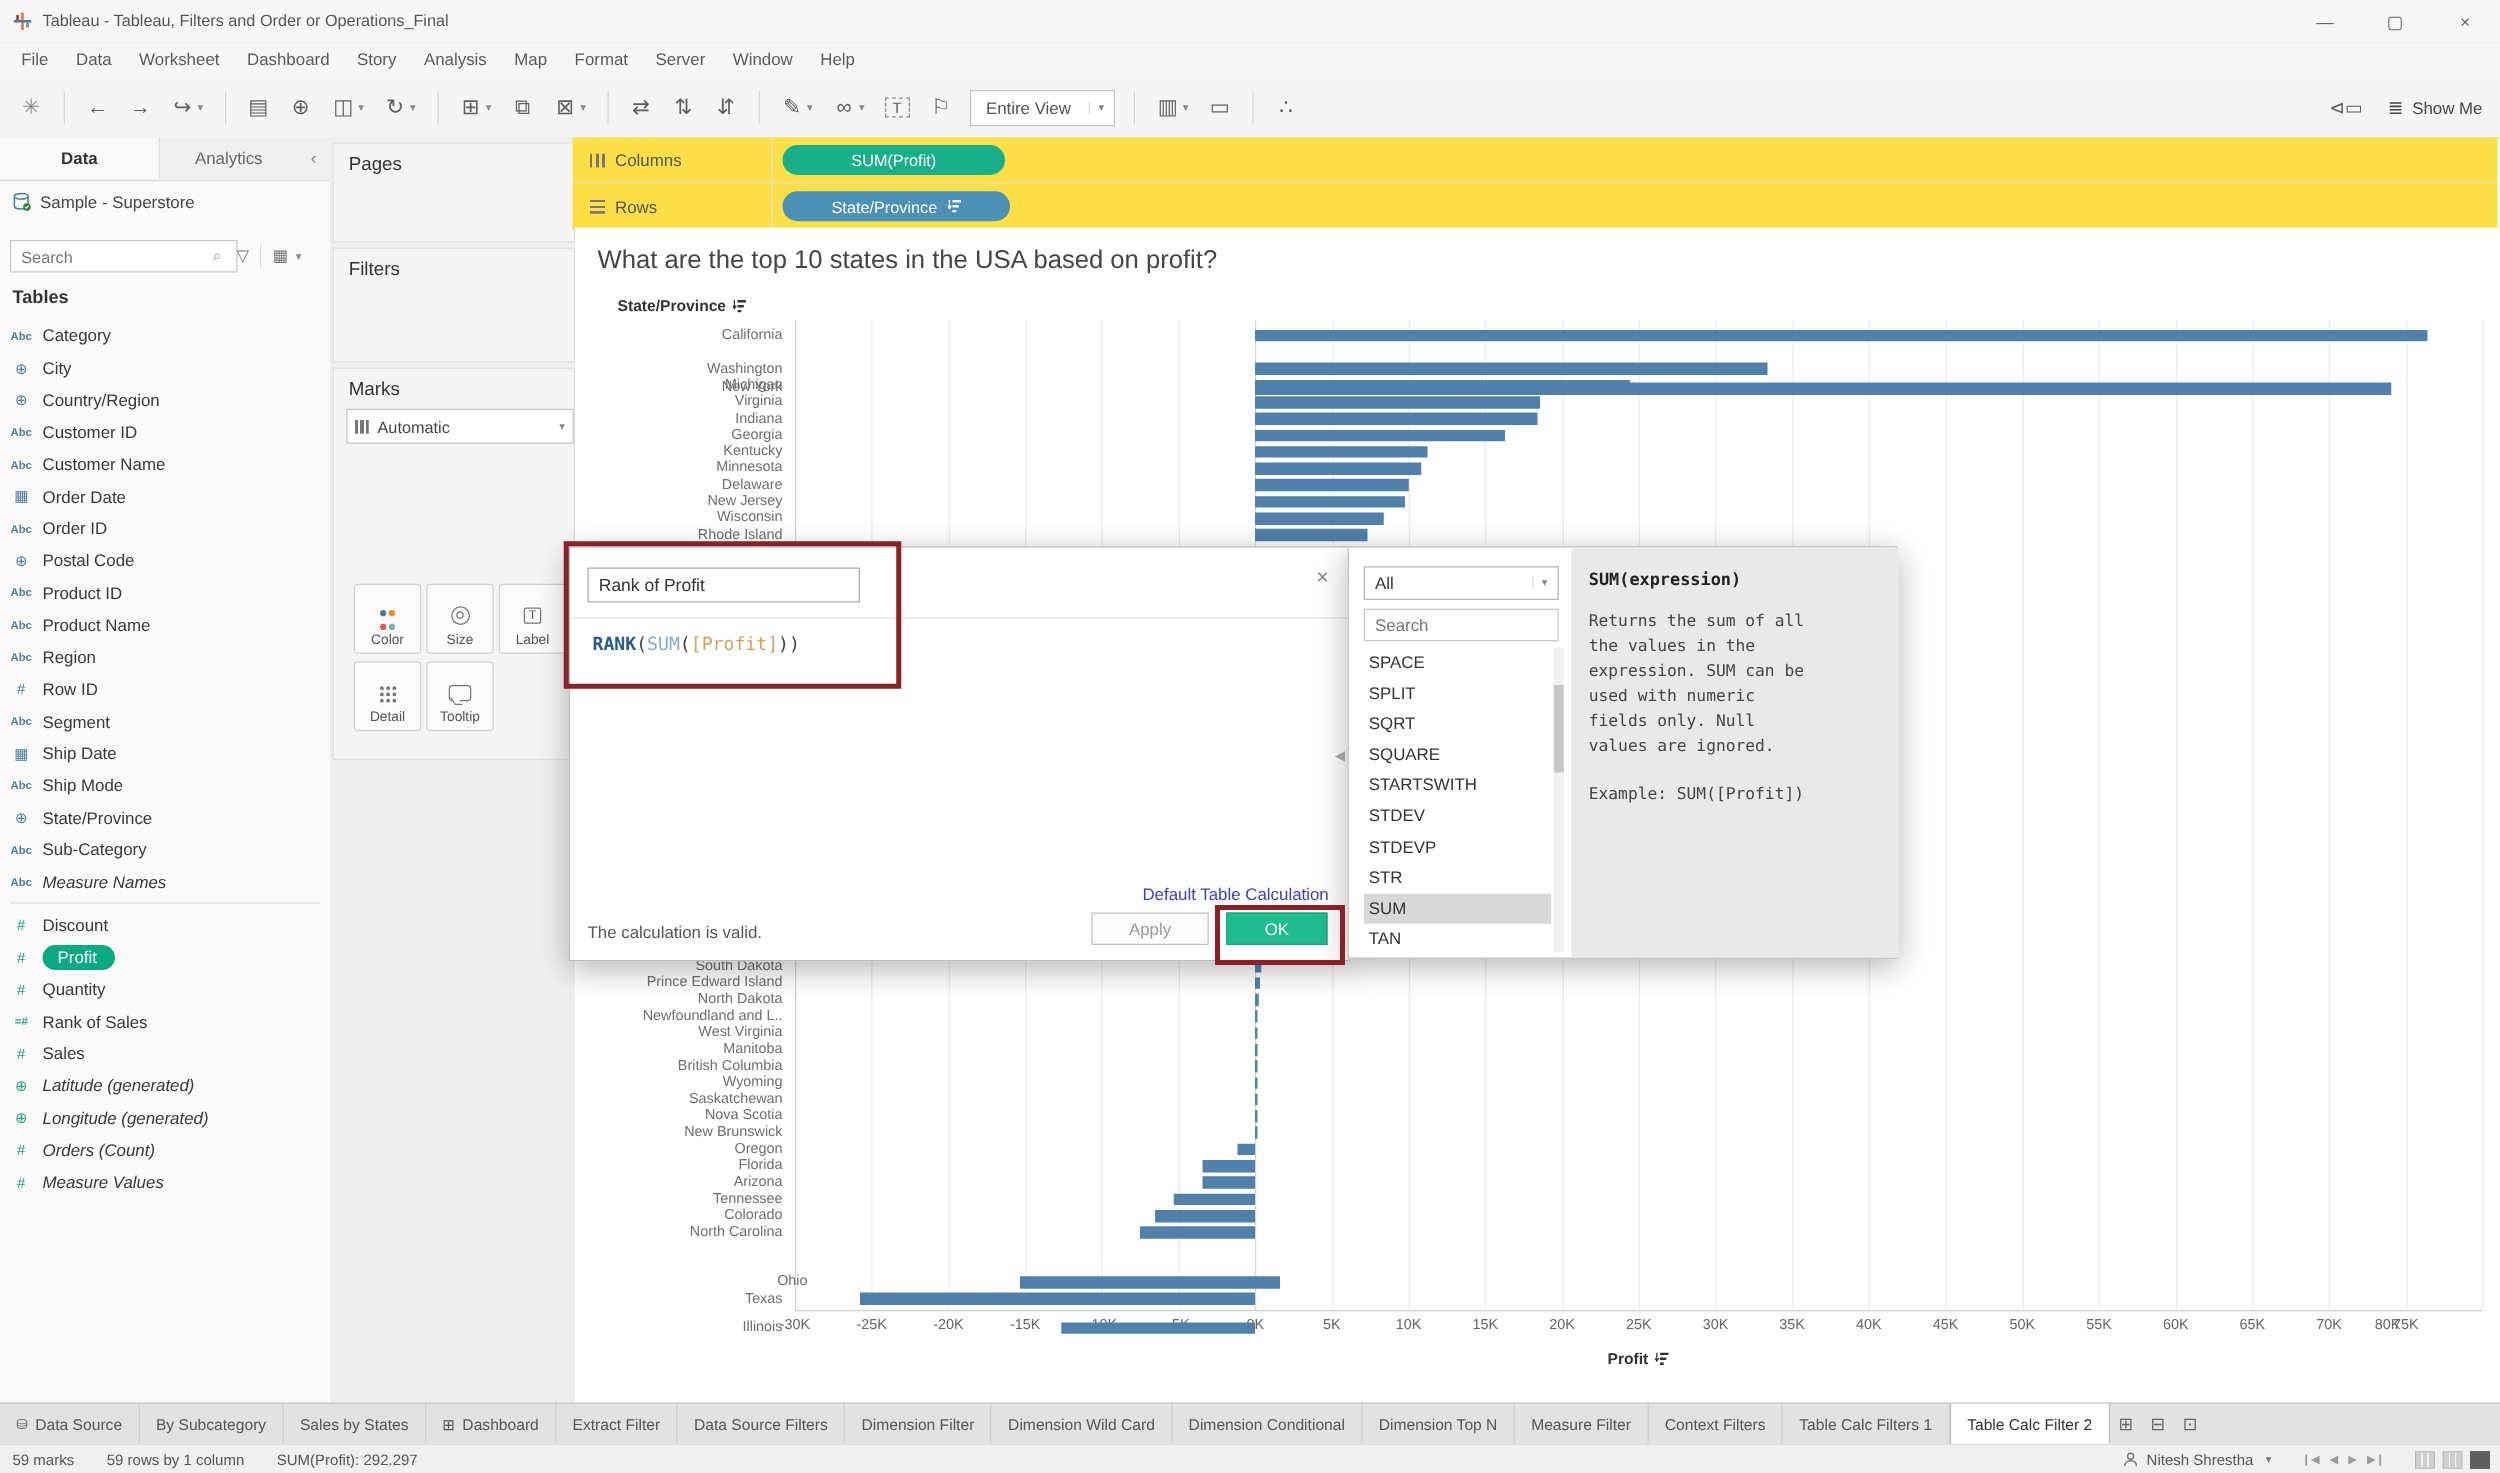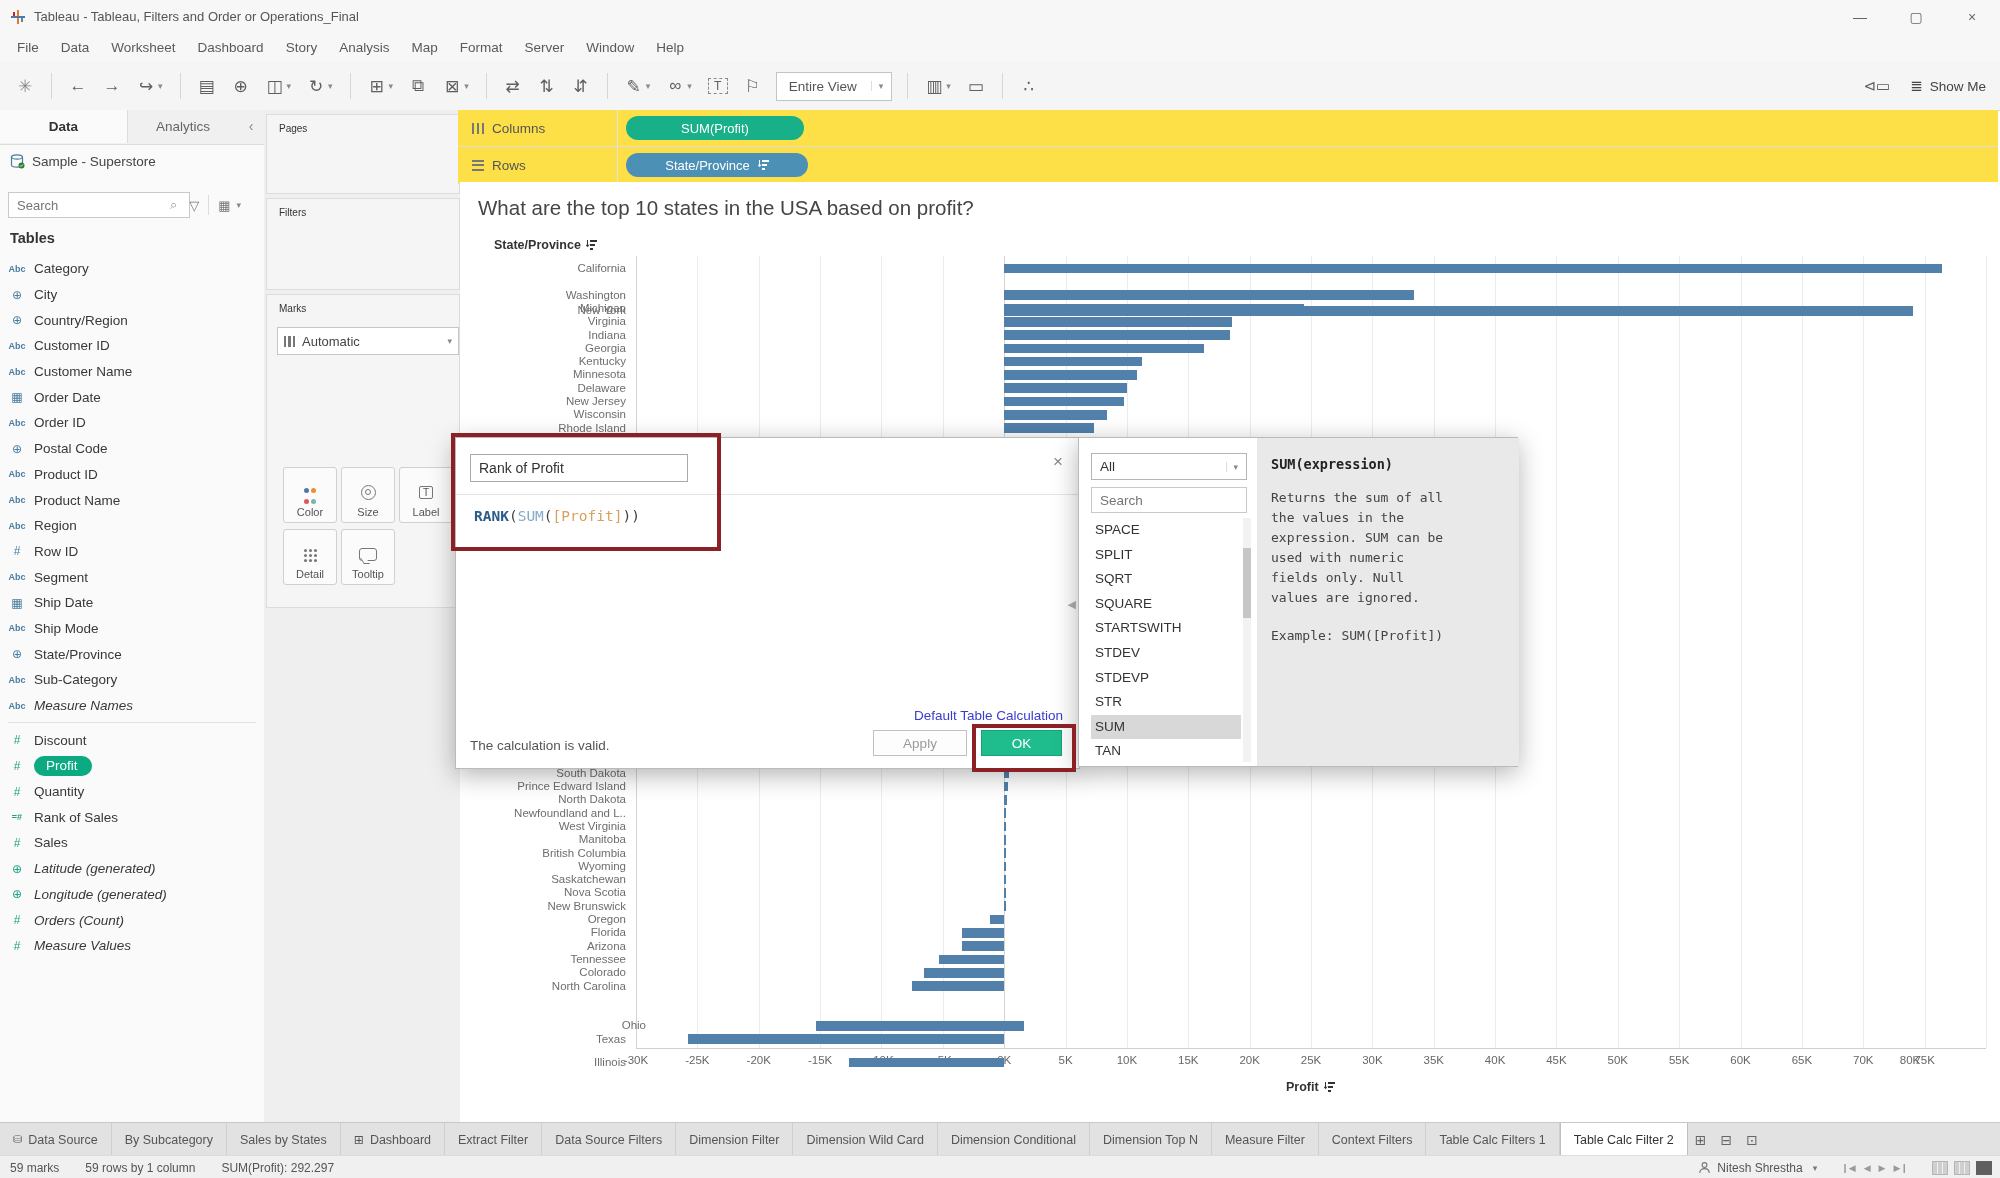--- a/index.html
+++ b/index.html
@@ -49,21 +49,21 @@
   .fi.txt{font-size:9px;font-weight:bold;letter-spacing:0;}
   .fi.dim{color:#4a7c9e;}
   .fi.meas{color:#1fa386;}
   .flabel{font-size:13.5px;color:#383838;white-space:nowrap;}
   .flabel.italic{font-style:italic;}
   .fpill{background:#0baa80;color:#fff;border-radius:10px;padding:2px 14px 3px 12px;font-size:13.5px;}
   .fdiv{height:1px;background:#e0e0e0;margin:4px 8px 4px 8px;}
   
   #cardscol{left:264px;top:110px;width:196px;height:1012px;background:#efefef;border-right:1px solid #d9d9d9;}
   .card{position:absolute;left:2px;width:192px;background:#f5f5f5;border:1px solid #dcdcdc;}
-  .card-label{position:absolute;left:12px;top:8px;font-size:10px;color:#333;}
+  .card-label{position:absolute;left:12px;top:8px;font-size:15px;color:#333;}
   #marks-dropdown{position:absolute;left:10px;top:32px;width:168px;height:26px;border:1px solid #c6c6c6;background:#fff;
                   display:flex;align-items:center;font-size:13px;color:#444;padding:0 6px;}
   #marks-dropdown .bars{width:11px;height:11px;margin-right:7px;background:linear-gradient(90deg,#777 0 2px,transparent 2px 4px,#777 4px 7px,transparent 7px 9px,#777 9px 11px);}
   #marks-dropdown .caret{margin-left:auto;font-size:9px;color:#888;}
   .mark-btn{position:absolute;width:54px;height:56px;background:#fbfbfb;border:1px solid #d0d0d0;border-radius:3px;
             display:flex;flex-direction:column;align-items:center;justify-content:flex-end;padding-bottom:4px;box-sizing:border-box;}
   .mark-btn .mlabel{font-size:11px;color:#555;margin-top:5px;}
   .micon{height:18px;display:flex;align-items:center;justify-content:center;}
   .dot{width:5px;height:5px;border-radius:50%;display:inline-block;margin:1px;}
   .mi-size-outer{width:13px;height:13px;border:1.5px solid #777;border-radius:50%;position:relative;}

